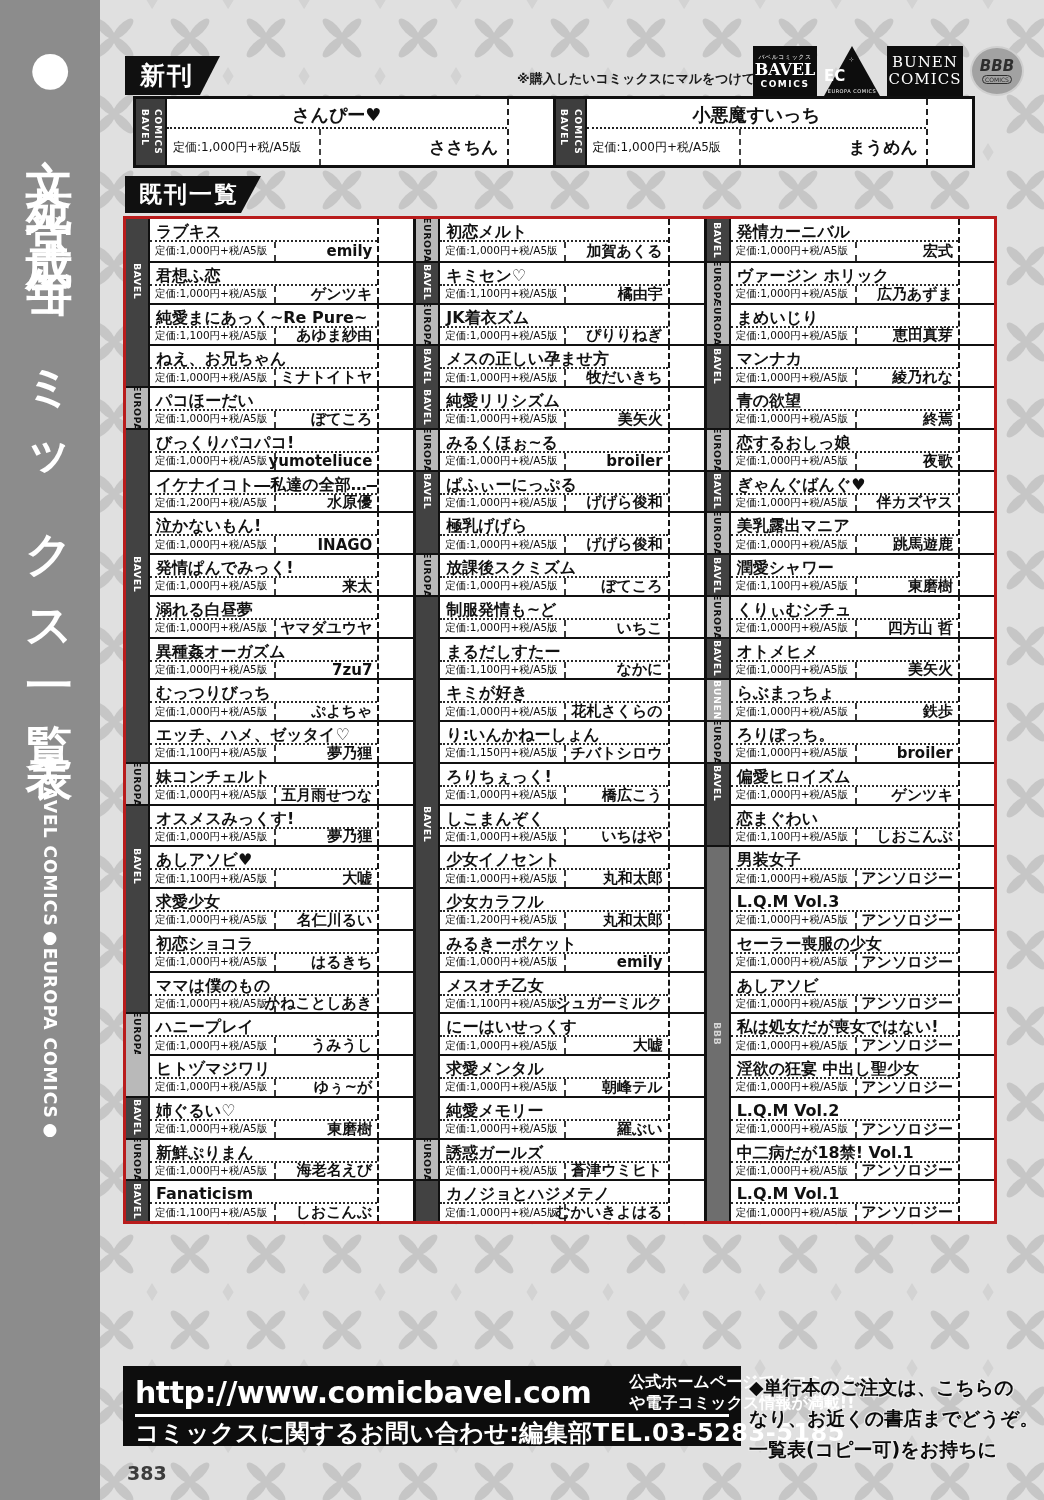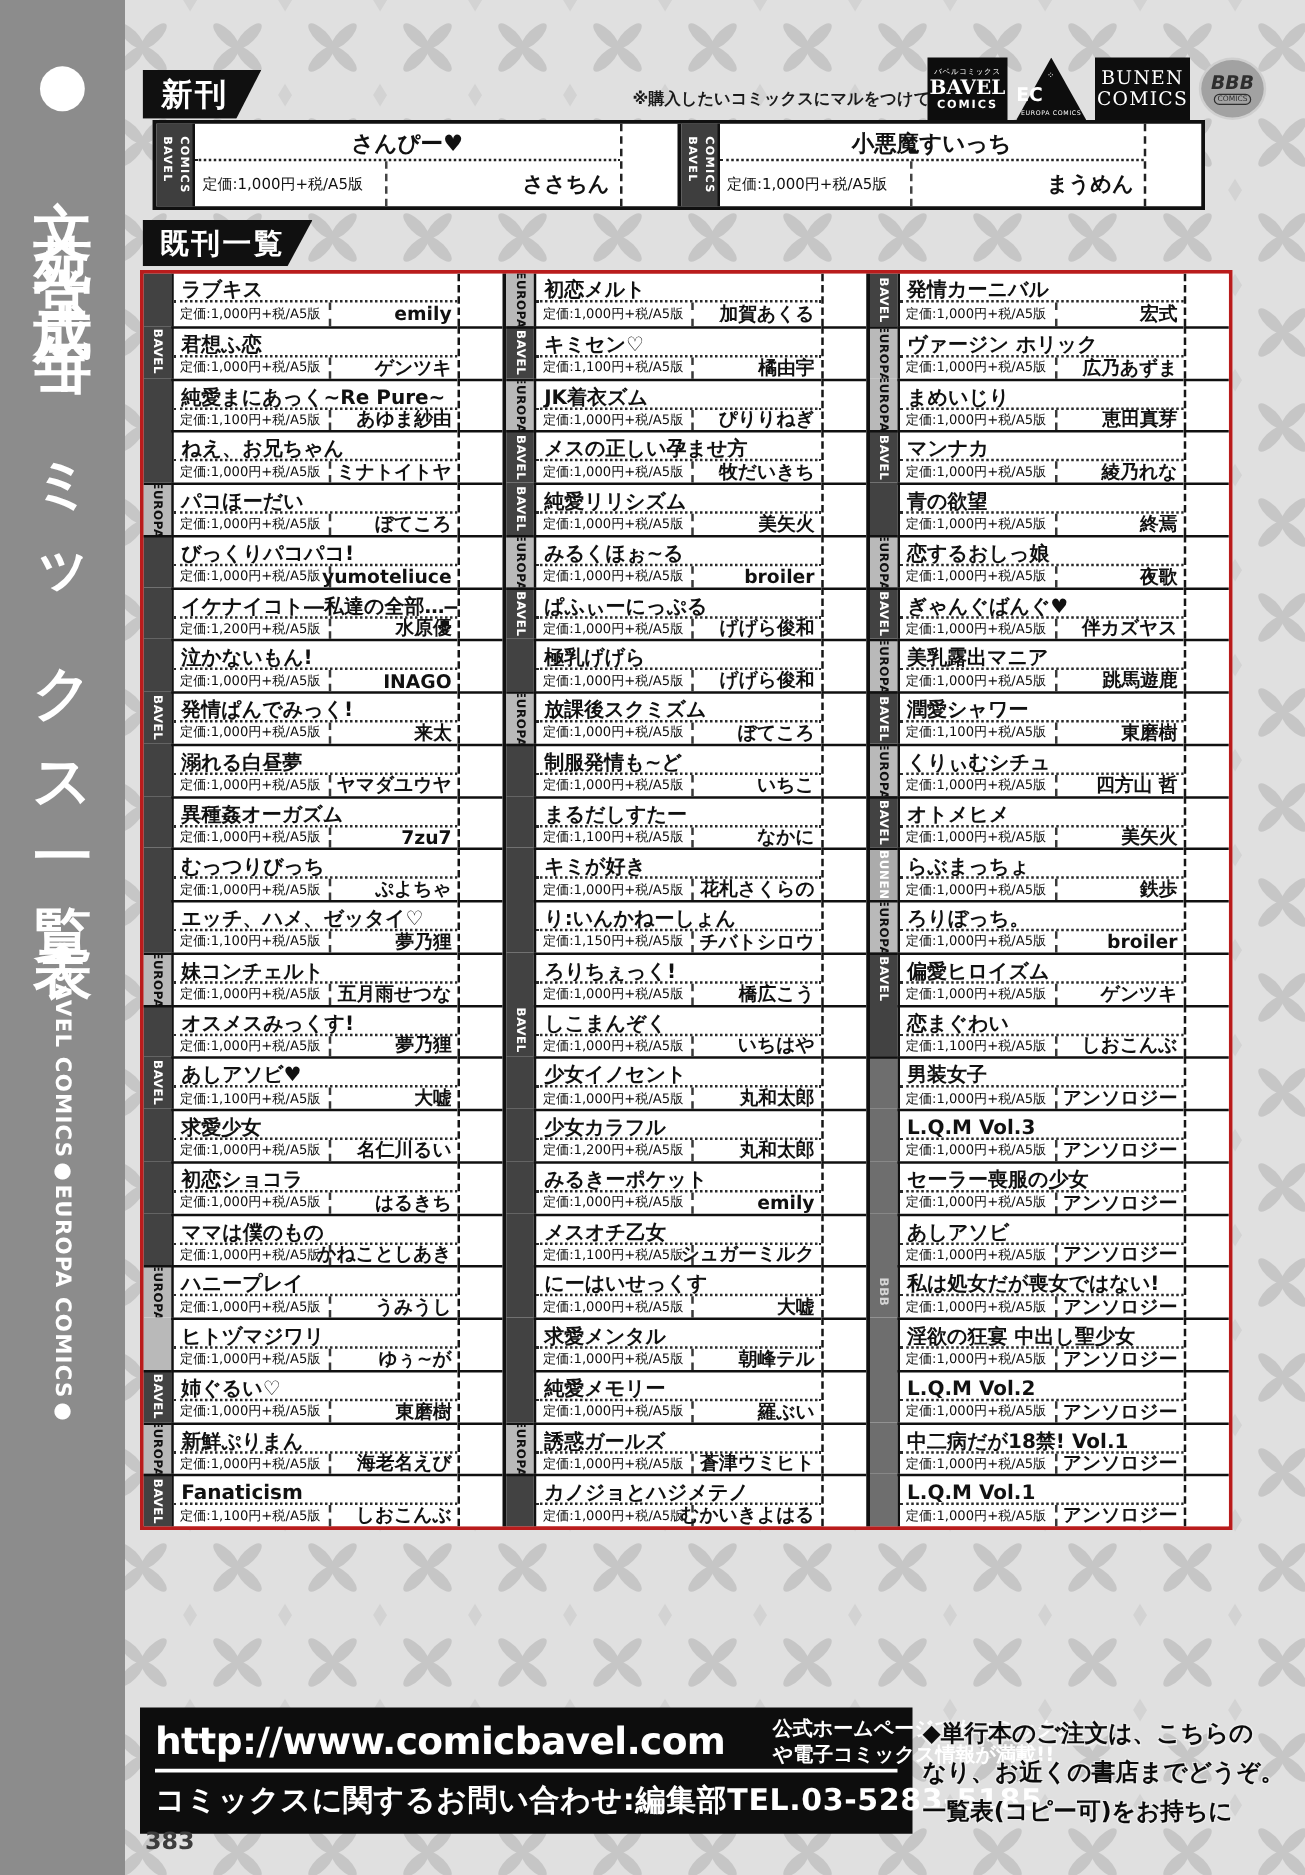--- a/index.html
+++ b/index.html
@@ -9,21 +9,21 @@
   .bg-svg { position:absolute; left:0; top:0; z-index:0; }
 
   
   .sidebar { position:absolute; left:0; top:0; width:100px; height:1500px;
              background:#8c8c8c; z-index:2; display:flex; flex-direction:column; align-items:center; }
   .side-title { writing-mode:vertical-rl; text-orientation:upright; color:#fff;
                 font-weight:800; font-size:47px; letter-spacing:27px; margin-top:40px; line-height:1; }
   .side-sub { writing-mode:vertical-rl; color:#fff; font-weight:700; font-size:17px;
               margin-top:10px; letter-spacing:1px; }
 
-  .content { position:absolute; left:108px; top:0; width:905px; height:1500px; z-index:1; }
+  .content { position:absolute; left:119px; top:0; width:905px; height:1500px; z-index:1; }
 
   
   .banner { position:absolute; background:#101010; color:#fff; font-weight:800;
             display:flex; align-items:center; }
   .banner-new { left:6px; top:56px; width:95px; height:39px; font-size:25px;
                 padding-left:15px; letter-spacing:2px;
                 clip-path:polygon(0 0,100% 0,calc(100% - 20px) 100%,0 100%); }
   .banner-back { left:6px; top:176px; width:136px; height:37px; font-size:23px;
                  padding-left:14px; letter-spacing:2px;
                  clip-path:polygon(0 0,100% 0,calc(100% - 20px) 100%,0 100%);text-align:center; }
@@ -84,21 +84,21 @@
   .title { height:23px; font-size:16px; font-weight:800; line-height:21px; padding:2px 4px 0 6px;
            border-bottom:2px dotted #2a2a2a; white-space:nowrap; overflow:hidden; }
   .meta { flex:1; display:flex; align-items:stretch; min-height:0; }
   .price { width:124px; flex-shrink:0; display:flex; align-items:center; padding-left:5px;
            font-size:10.5px; color:#0c0c0c; white-space:nowrap; }
   .author { flex:1; min-width:0; display:flex; align-items:center; justify-content:flex-end;
             font-size:15px; font-weight:800; padding-right:5px; border-left:2px dashed #3a3a3a; white-space:nowrap; }
   .mark { width:36px; flex-shrink:0; border-left:2px dashed #151515; background:#fff; }
 
   
-  .footer-black { position:absolute; left:4px; top:1366px; width:618px; height:101px;
+  .footer-black { position:absolute; left:4px; top:1366px; width:618px; height:80px;
                   background:#0d0d0d; color:#fff; padding:6px 12px 6px; display:flex; flex-direction:column; }
   .fb-top { flex:1; display:flex; align-items:center; gap:10px; }
   .url { font-size:30px; font-weight:800; letter-spacing:-.5px; white-space:nowrap; }
   .slogan { font-size:16px; font-weight:700; line-height:1.3; white-space:nowrap;margin-left:28px; }
   .fb-div { border-top:3px solid #fff; }
   .tel { flex:1; display:flex; align-items:center; font-size:24px; font-weight:800;
          letter-spacing:.5px; white-space:nowrap; }
   .order-note { position:absolute; left:630px; top:1372px; width:272px; font-size:19px;
                 font-weight:800; line-height:1.62; color:#0b0b0b; white-space:nowrap;
                 text-shadow:1px 1px 0 #ececec,-1px -1px 0 #ececec,1px -1px 0 #ececec,-1px 1px 0 #ececec; }

